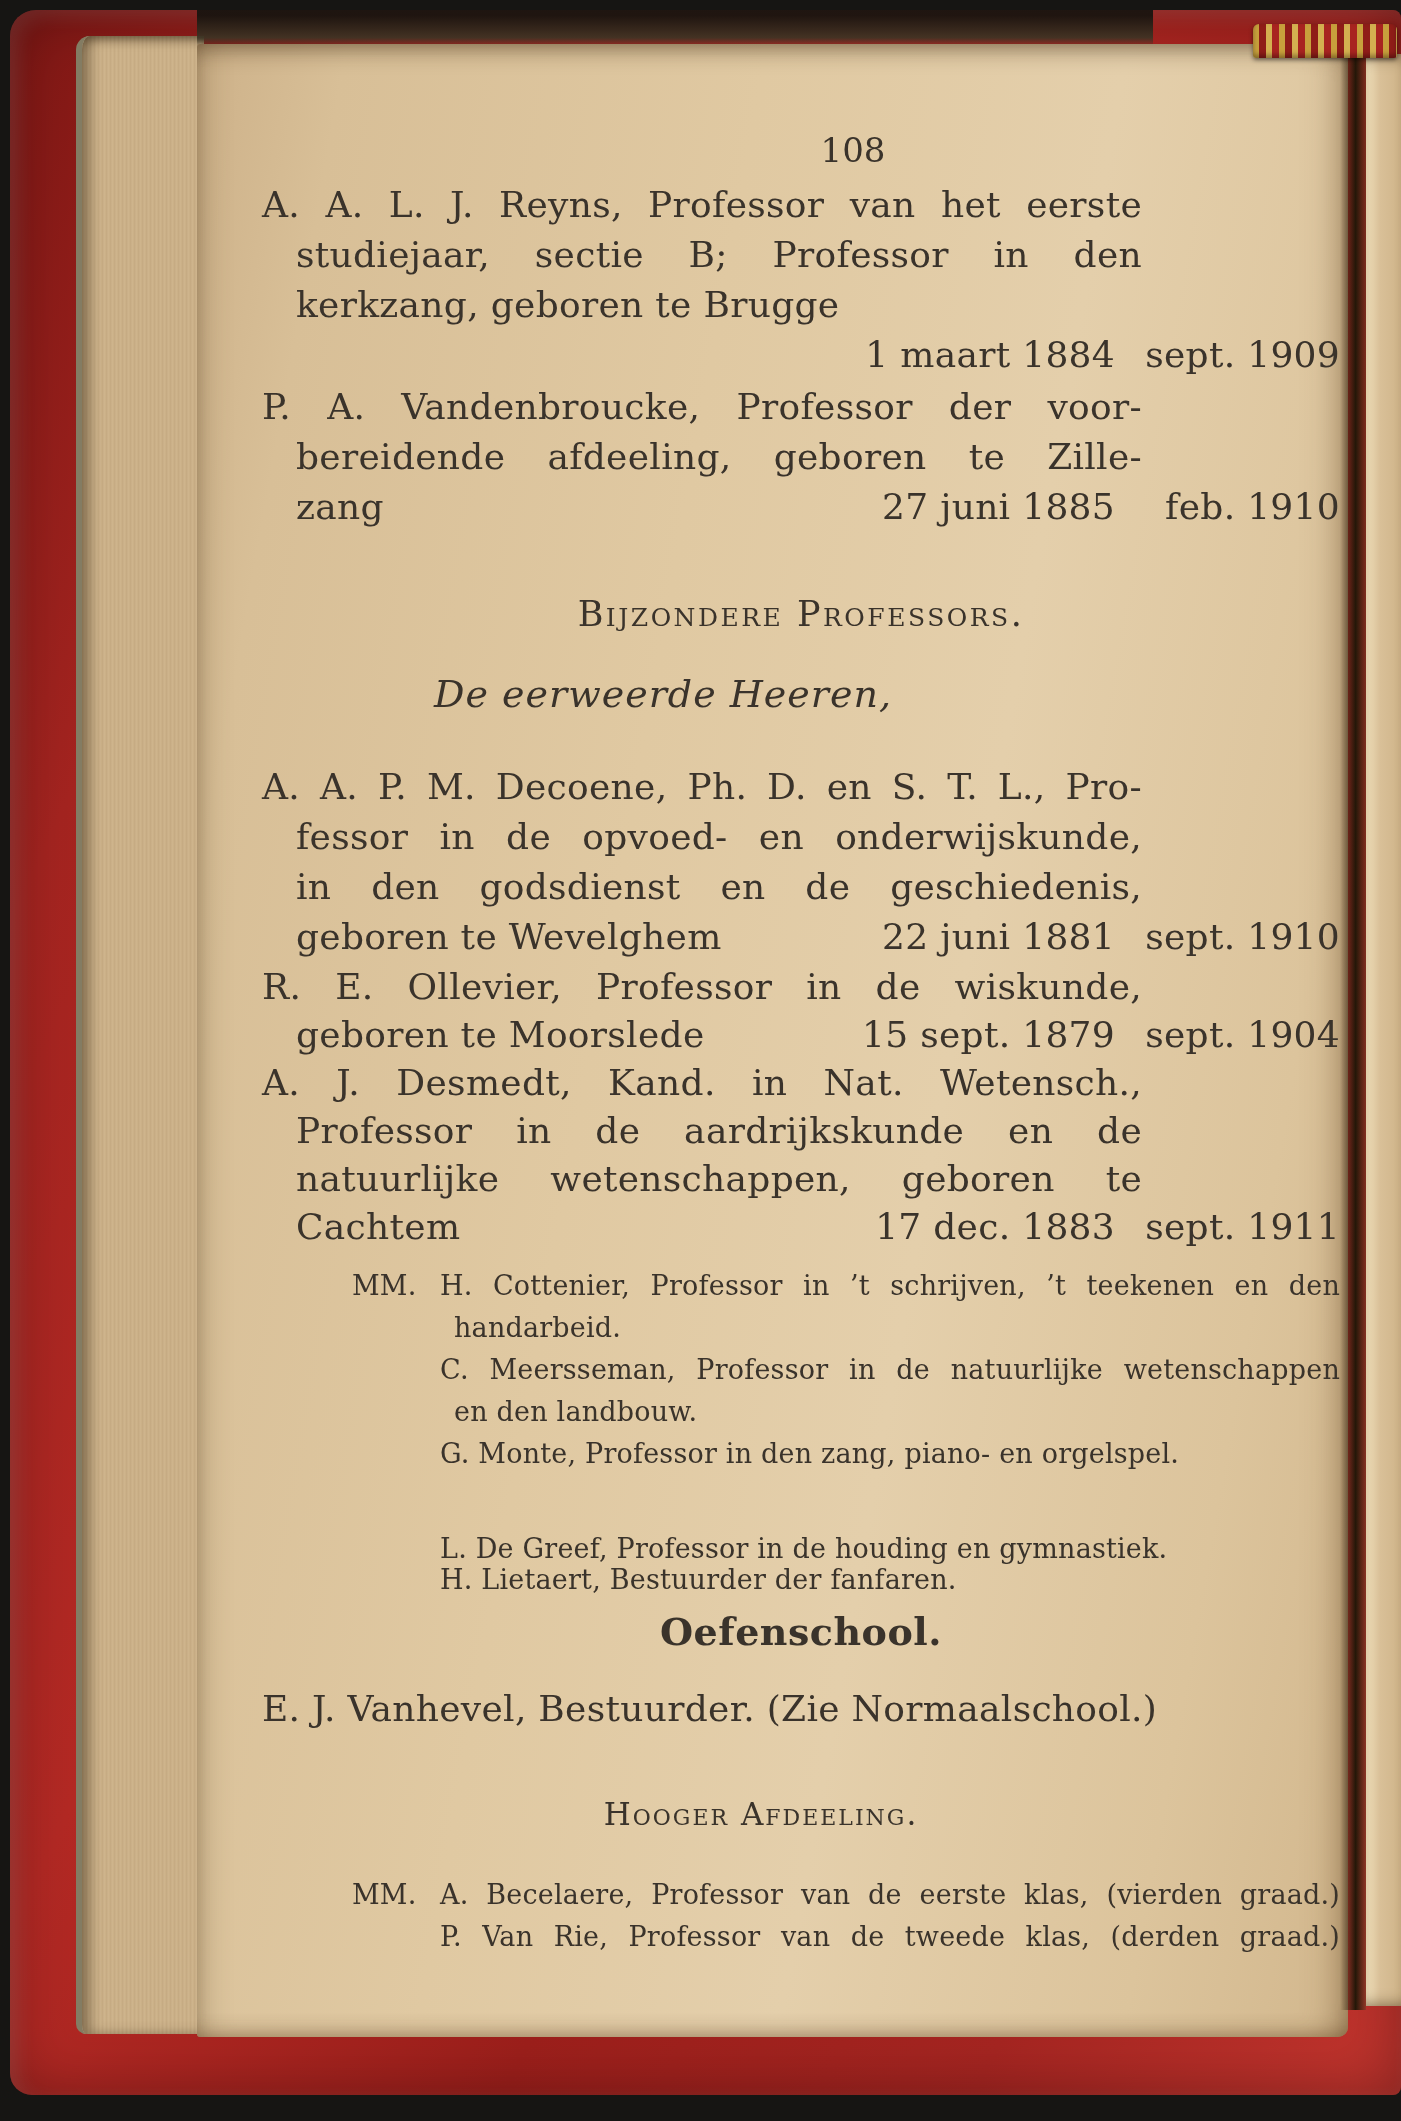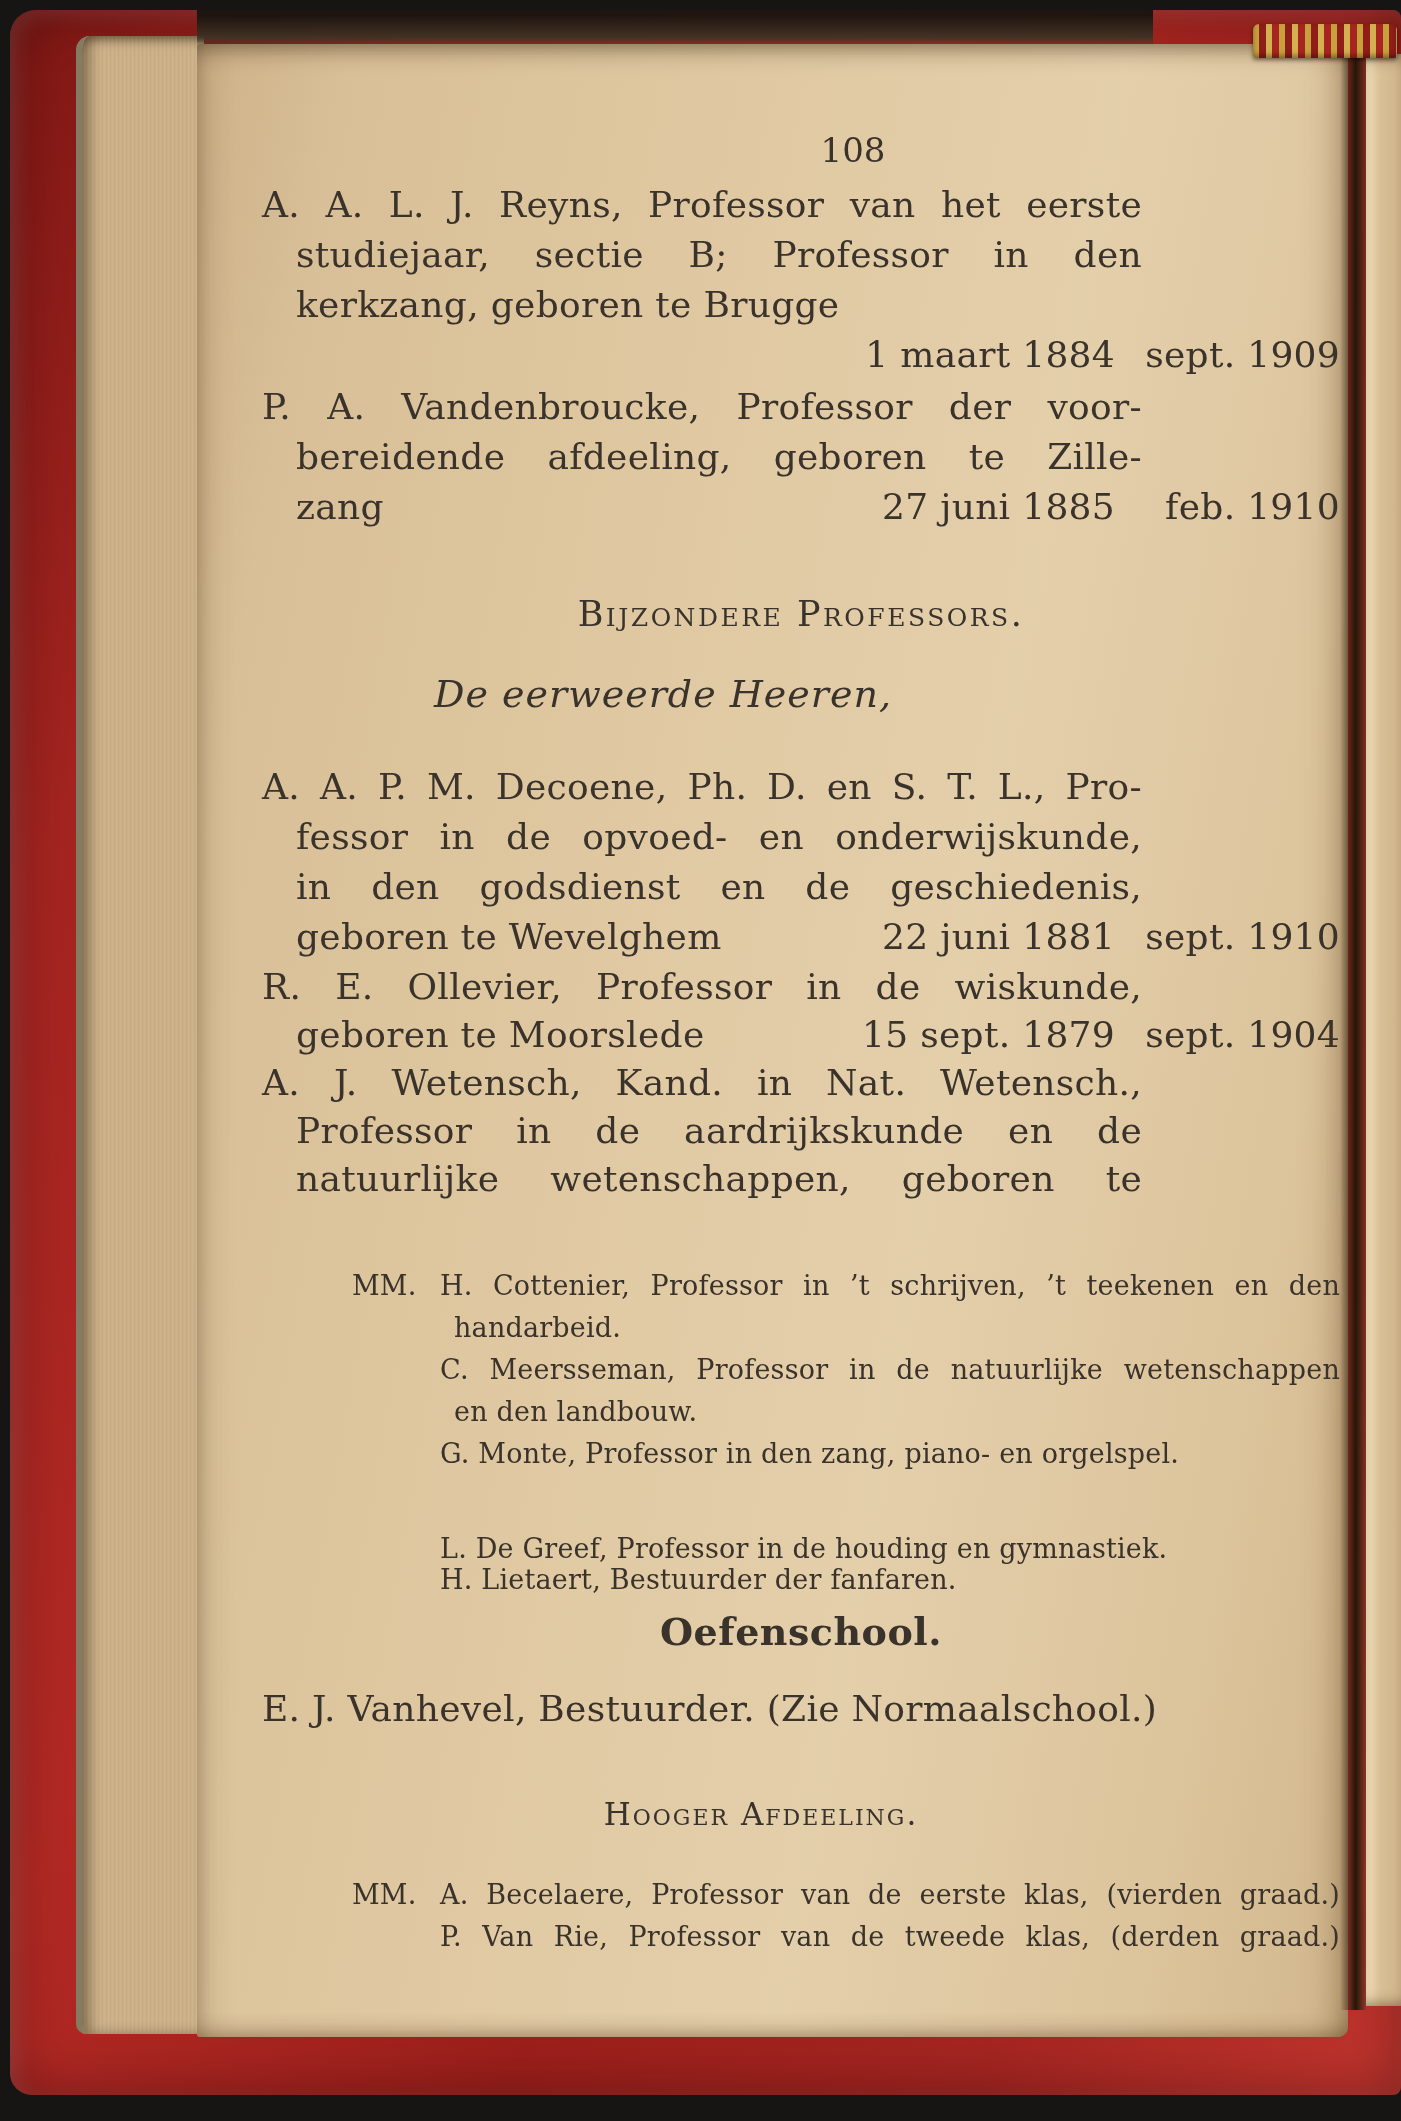--- a/index.html
+++ b/index.html
@@ -118,23 +118,29 @@
     </div>
 
     <div class="l w j" style="top:920px">R. E. Ollevier, Professor in de wiskunde,</div>
     <div class="l dl" style="top:968px">
       <span>geboren te Moorslede</span>
       <span class="fill"></span>
       <span class="bdate">15 sept. 1879</span>
       <span class="adate">sept. 1904</span>
     </div>
 
-    <div class="l w j" style="top:1016px"><span>A. J. Wetensch, </span><span class="it">Kand. in Nat. Wetensch.,</span></div>
+    <div class="l w j" style="top:1016px"><span>A. J. Desmedt, </span><span class="it">Kand. in Nat. Wetensch.,</span></div>
     <div class="l i34 j" style="top:1064px">Professor in de aardrijkskunde en de</div>
     <div class="l i34 j" style="top:1112px">natuurlijke wetenschappen, geboren te</div>
+    <div class="l dl" style="top:1160px">
+      <span>Cachtem</span>
+      <span class="fill"></span>
+      <span class="bdate">17 dec. 1883</span>
+      <span class="adate">sept. 1911</span>
+    </div>
 
     <div class="l mm j" style="top:1225px; left:90px; width:988px"><span class="mm-label">MM.</span><span>H. Cottenier, Professor in ’t schrijven, ’t teekenen en den</span></div>
     <div class="l mm" style="top:1267px; left:192px">handarbeid.</div>
     <div class="l mm j" style="top:1309px; left:178px; width:900px">C. Meersseman, Professor in de natuurlijke wetenschappen</div>
     <div class="l mm" style="top:1351px; left:192px">en den landbouw.</div>
     <div class="l mm" style="top:1393px; left:178px">G. Monte, Professor in den zang, piano- en orgelspel.</div>
     <div class="l mm" style="top:1488px; left:178px">L. De Greef, Professor in de houding en gymnastiek.</div>
     <div class="l mm" style="top:1519px; left:178px">H. Lietaert, Bestuurder der fanfaren.</div>
 
     <div class="h-bold" style="top:1565px">Oefenschool.</div>

